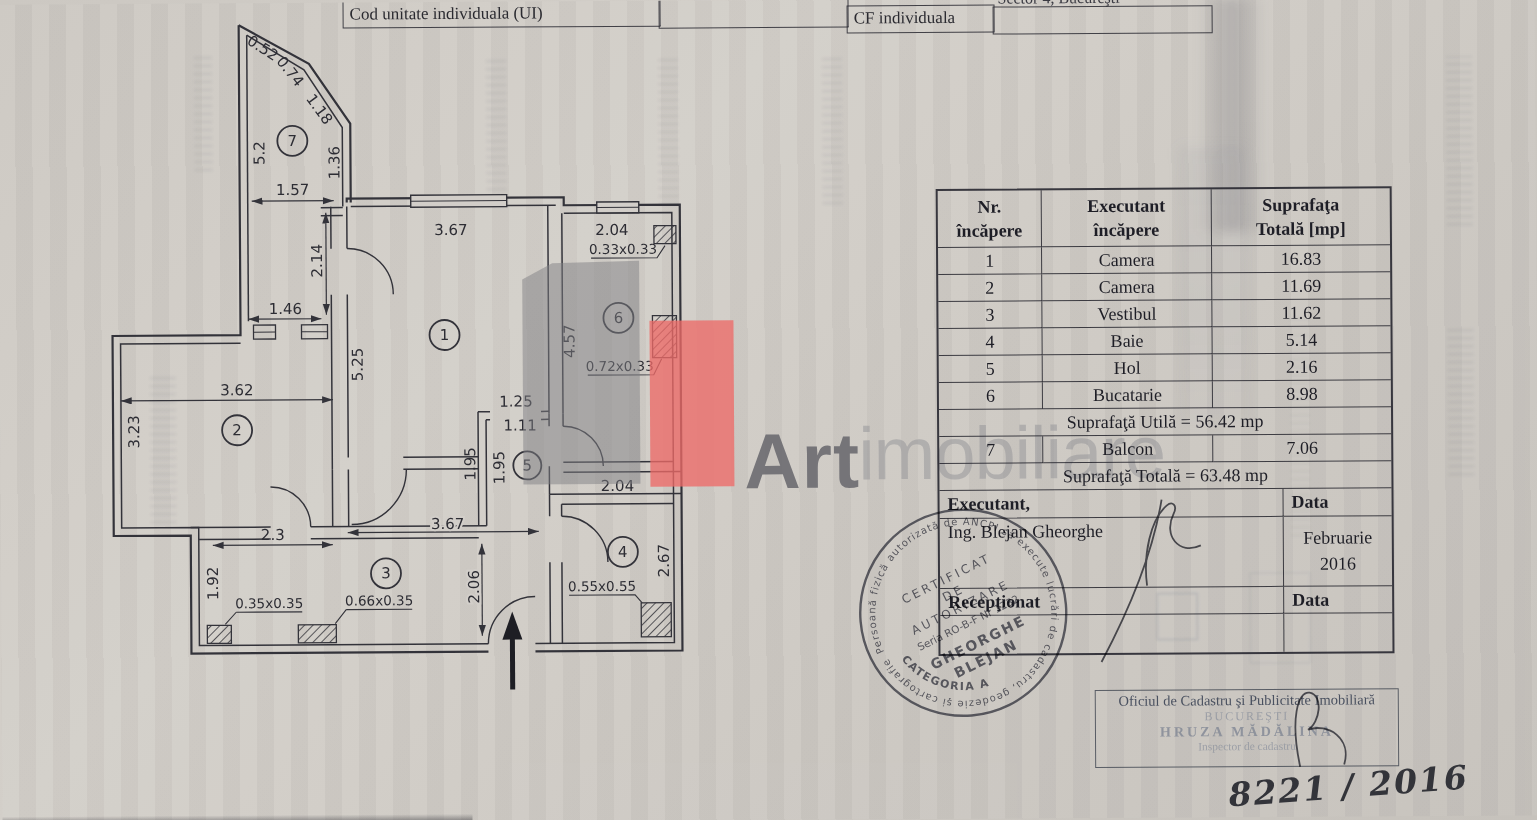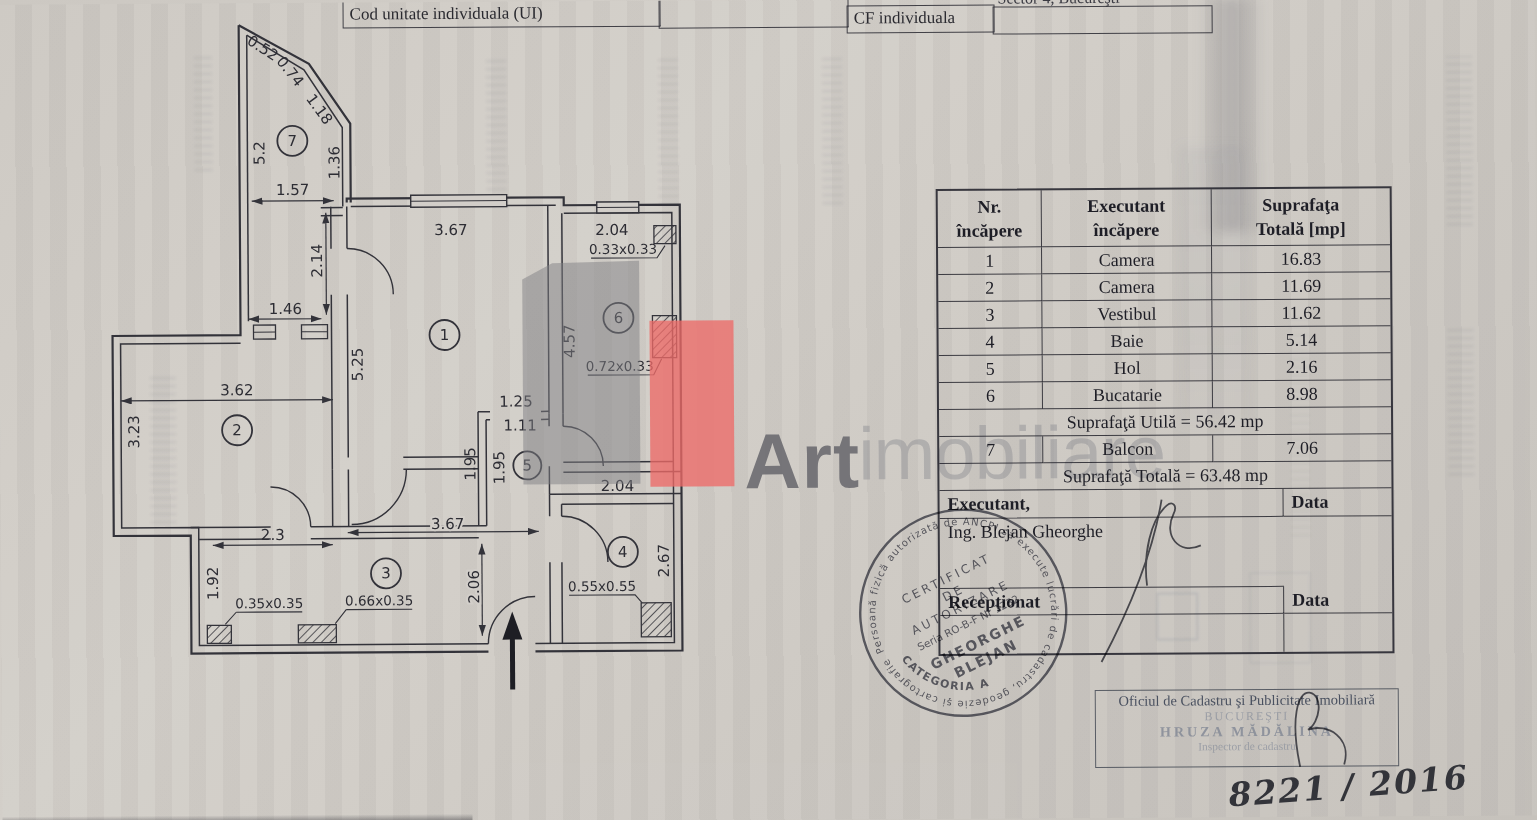--- a/index.html
+++ b/index.html
@@ -295,20 +295,24 @@
     </div>
     <div class="trow" style="height:27px;">
       <div class="tc span3">Suprafaţă Totală = 63.48 mp</div>
     </div>
     <div class="trow" style="height:28px;">
       <div class="tc cl b left">Executant,</div>
       <div class="tc cr b left">Data</div>
     </div>
     <div class="trow" style="height:70px;">
       <div class="tc cl left" style="align-items:flex-start;padding-top:3px;">Ing. Blejan Gheorghe</div>
+      <div class="tc cr hdr2" style="line-height:1.4;">
+            <span>Februarie</span>
+            <span>2016</span>
+          </div>
     </div>
     <div class="trow" style="height:27px;">
       <div class="tc cl b left">Recepţionat</div>
       <div class="tc cr b left">Data</div>
     </div>
     <div class="trow" style="height:38px;">
       <div class="tc cl" style="border-bottom:none;"></div>
       <div class="tc cr" style="border-bottom:none;"></div>
     </div>
   </div>

